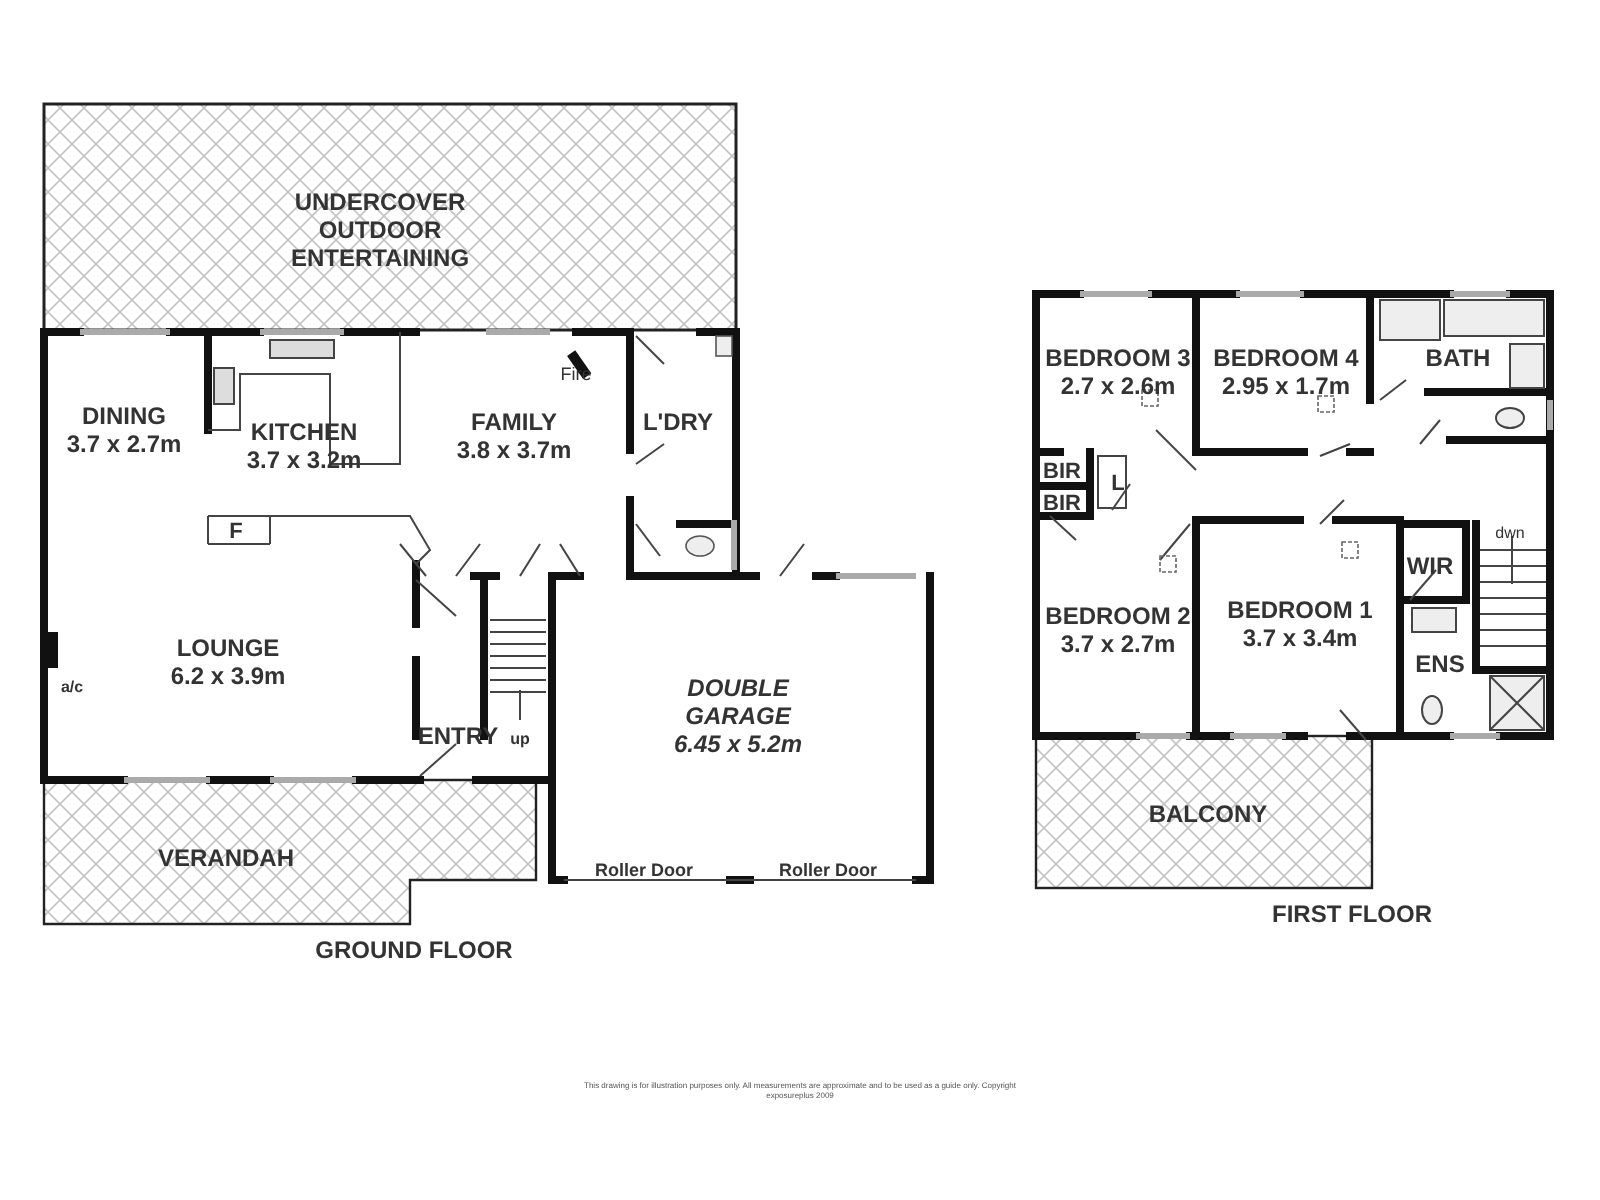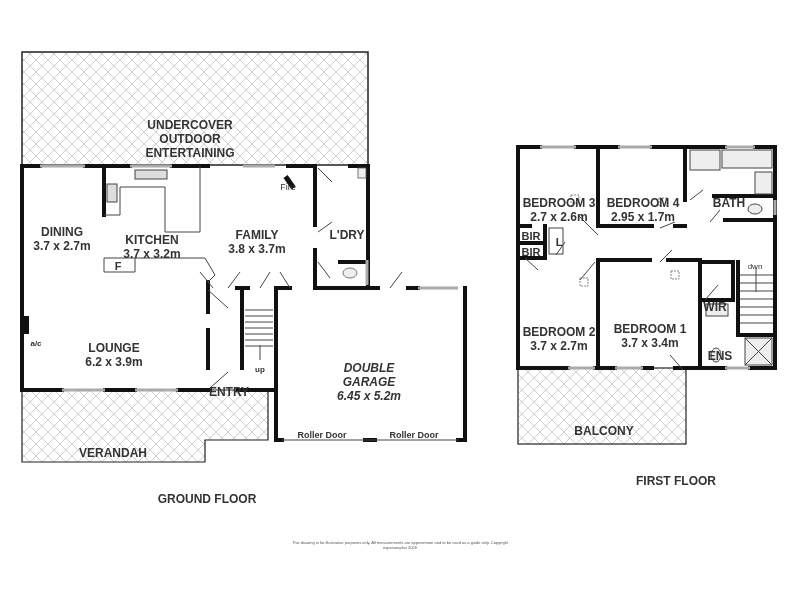--- a/index.html
+++ b/index.html
@@ -1,21 +1,21 @@
 <!DOCTYPE html>
 <html><head>
 <meta charset="utf-8">
 <style>
   html, body { margin:0; padding:0; background:#ffffff; }
   body { width:800px; height:600px; position:relative; overflow:hidden; font-family:"Liberation Sans", sans-serif; }
   #plan { position:absolute; left:0; top:0; width:800px; height:600px; }
   .lbl { position:absolute; font-family:"Liberation Sans", sans-serif; font-weight:bold; color:#333; text-align:center; line-height:1.15; white-space:nowrap; transform:translateX(-50%); }
   .lbl .dim { display:block; }
   .sm { font-size:11px; }
-  .md { font-size:12px;margin-top:24px; }
+  .md { font-size:12px; }
   .xs { font-size:9px; font-weight:normal; }
   .xxs { font-size:8px; font-weight:bold; }
   .disclaimer { position:absolute; left:280px; top:540px; width:240px; font-size:4px; color:#555; text-align:center; line-height:1.3; }
 </style>
 </head>
 <body>
 
 <svg id="plan" viewBox="0 0 800 600" xmlns="http://www.w3.org/2000/svg">
   <defs>
     <pattern id="hatch" width="12" height="12" patternUnits="userSpaceOnUse">
@@ -222,21 +222,21 @@
   <span class="dim">3.7 x 2.7m</span>
 </div>
 <div class="lbl md" style="left:152px; top:210px;">
   <span class="dim">KITCHEN</span>
   <span class="dim">3.7 x 3.2m</span>
 </div>
 <div class="lbl md" style="left:257px; top:205px;">
   <span class="dim">FAMILY</span>
   <span class="dim">3.8 x 3.7m</span>
 </div>
-<div class="lbl md" style="left:339px; top:205px;padding-left:16px;">
+<div class="lbl md" style="left:339px; top:205px;">
   <span>L'DRY</span>
 </div>
 <div class="lbl xs" style="left:288px; top:182px;">
   <span>Fire</span>
 </div>
 <div class="lbl sm" style="left:118px; top:260px;">
   <span>F</span>
 </div>
 <div class="lbl md" style="left:114px; top:318px;">
   <span class="dim">LOUNGE</span>

